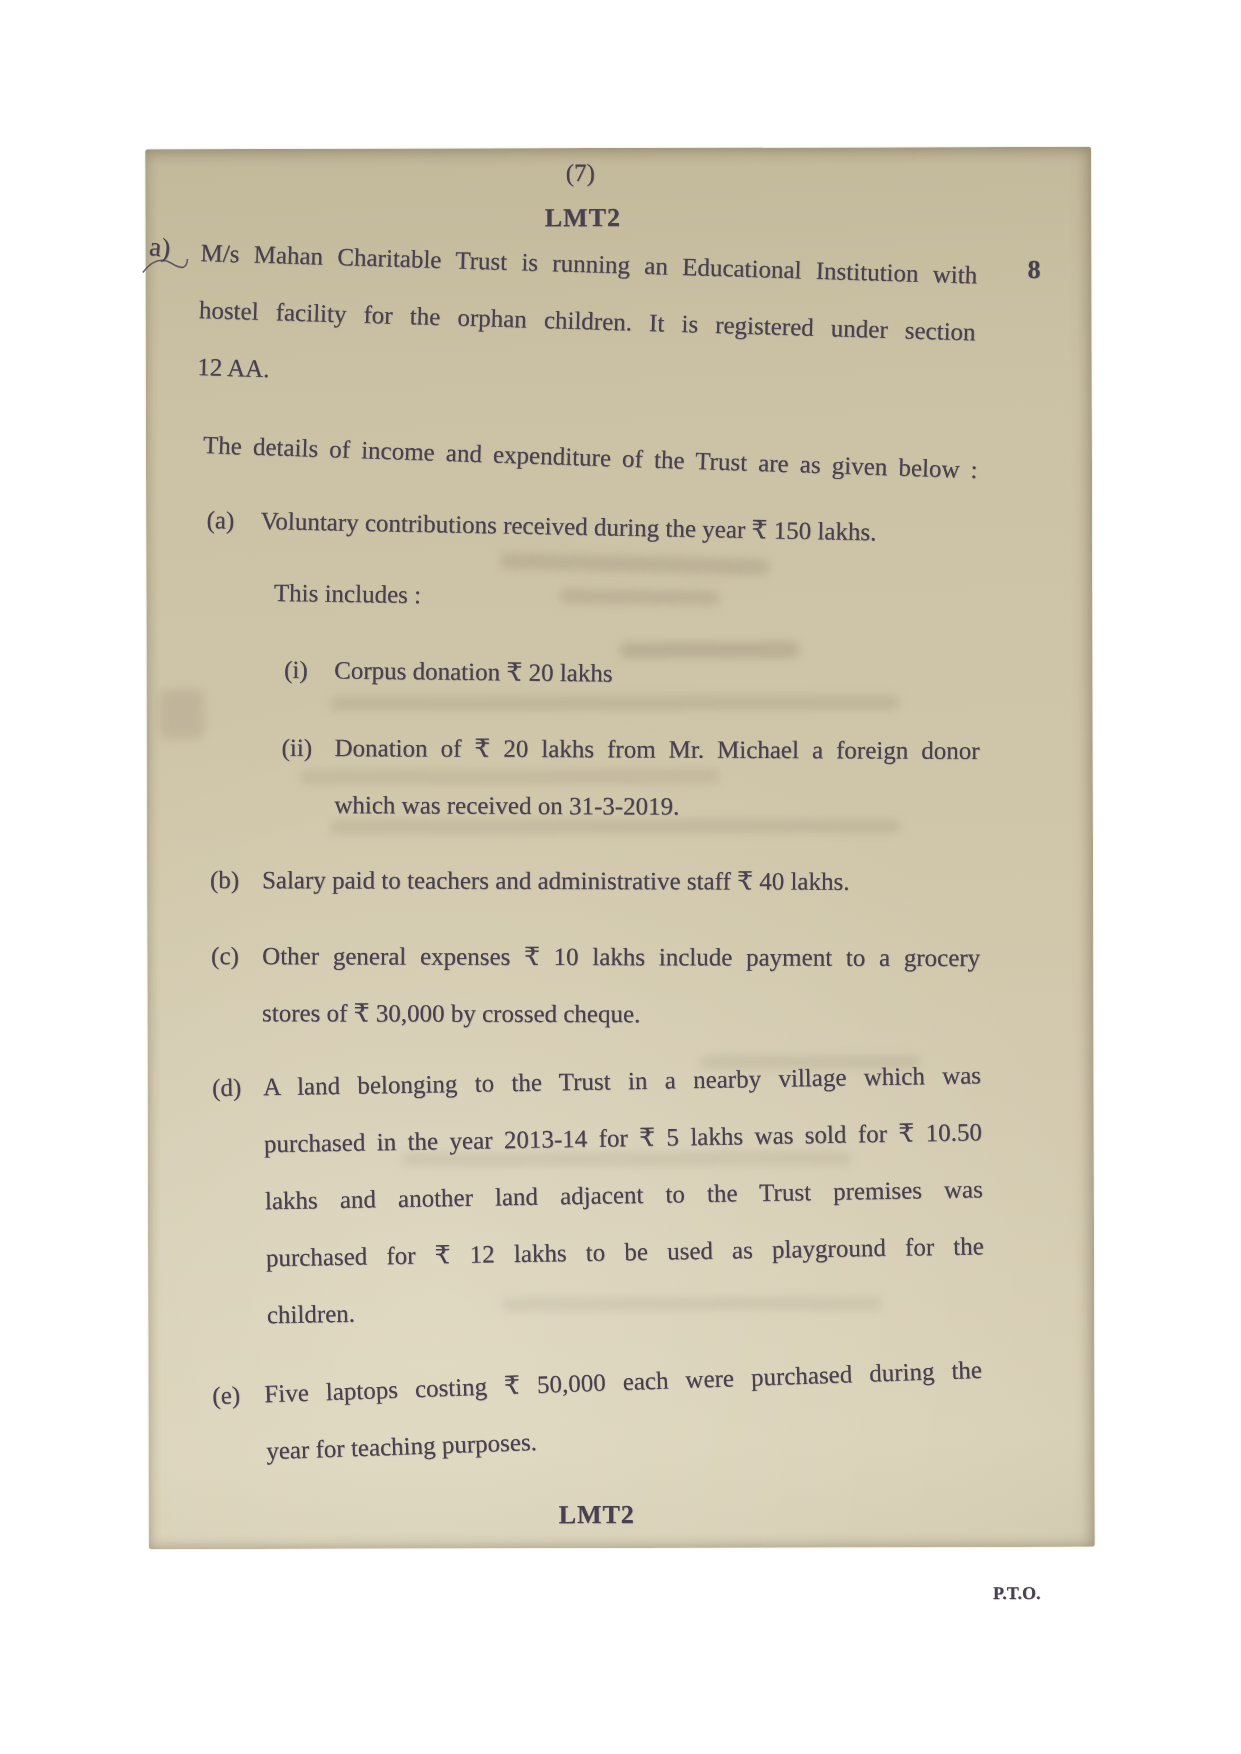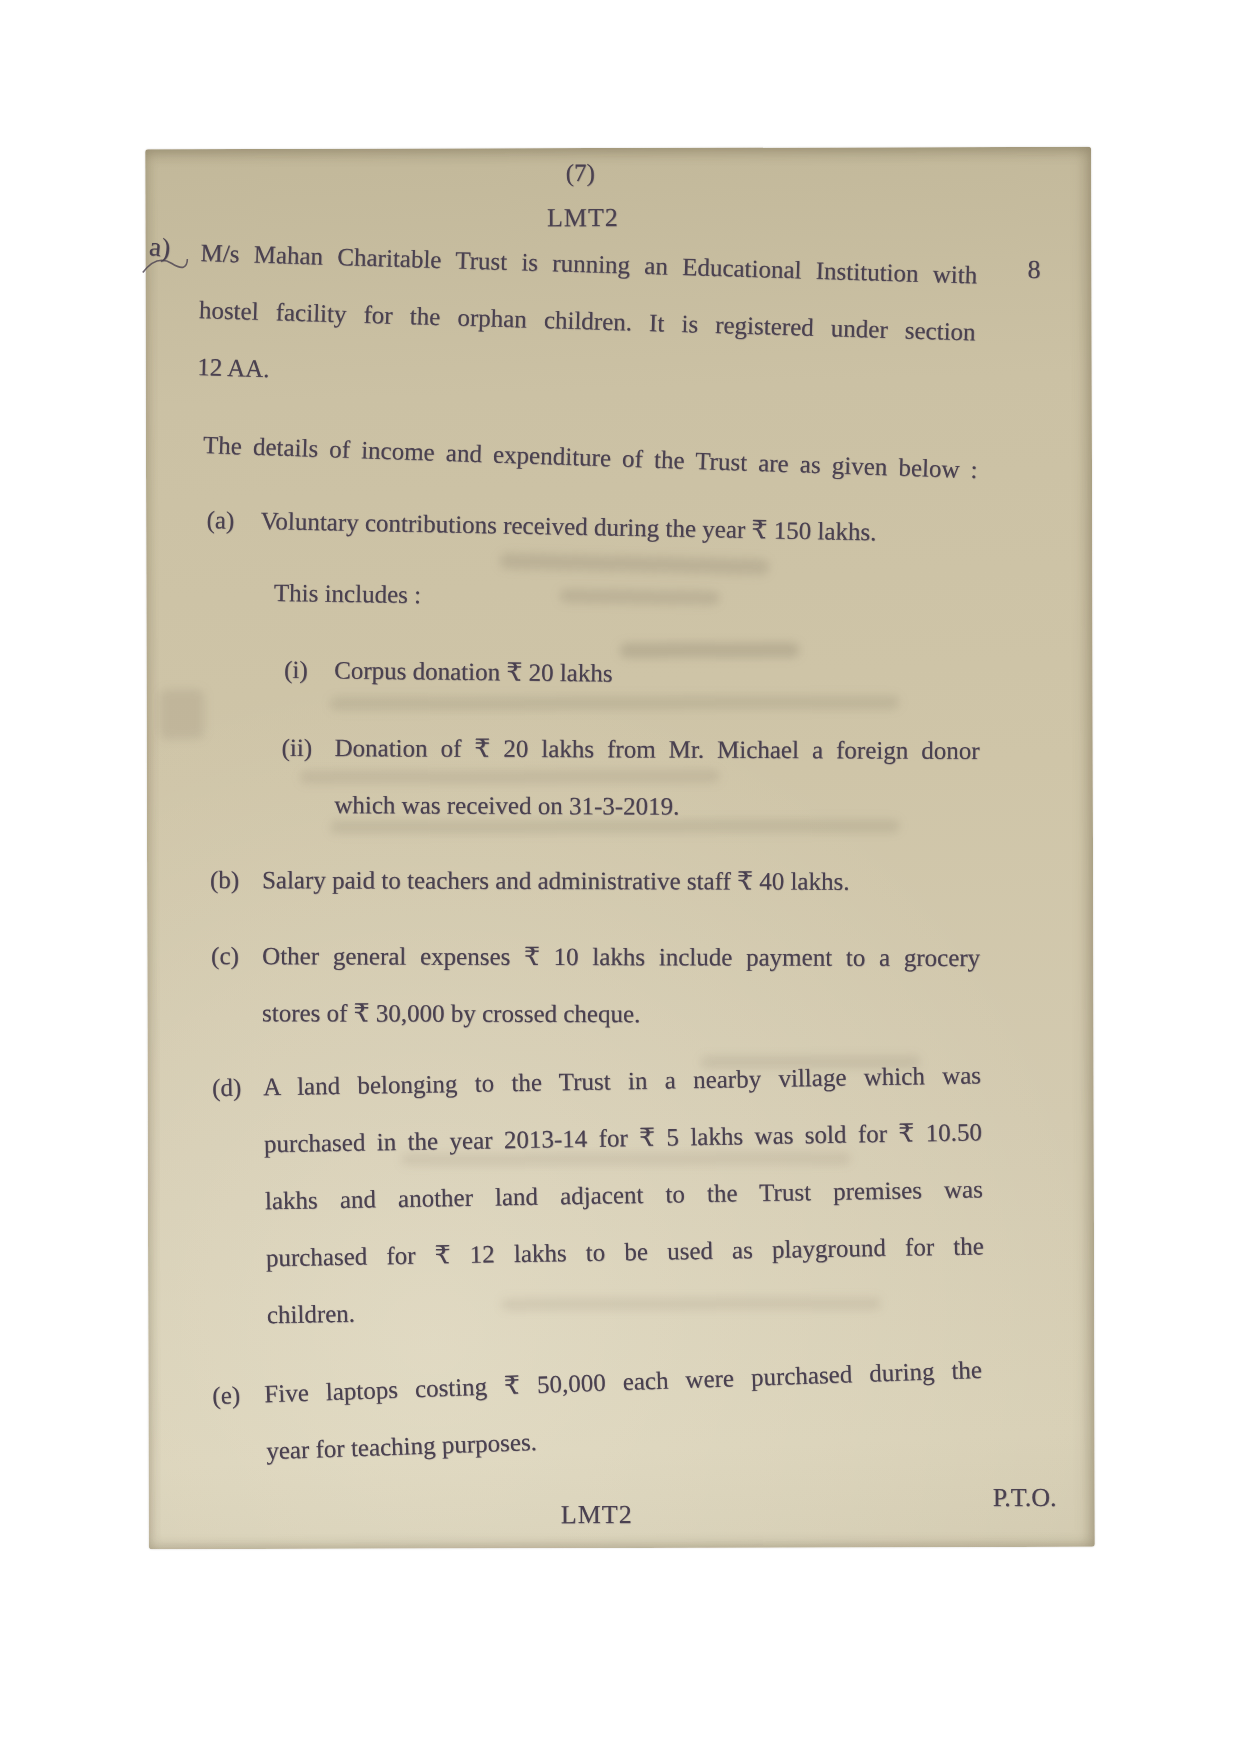--- a/index.html
+++ b/index.html
@@ -37,21 +37,21 @@
     position:absolute;
     font-size:25px;
     line-height:57px;
     color:#4a4150;
     text-shadow:0.4px 0.4px 0.8px rgba(62,53,72,0.55);
     transform-origin:left top;
   }
   .block .lbl{position:absolute;left:0;top:0;}
   .jline{text-align:justify;text-align-last:justify;}
   .nline{text-align:left;white-space:nowrap;}
-  .bold{font-weight:normal;}
+  .bold{font-weight:bold;}
   .smudge{
     position:absolute;
     filter:blur(5px);
     background:rgba(104,94,76,0.18);
     border-radius:8px;
   }
   .flourish{position:absolute;left:-6px;top:20px;}
 </style>
 </head>
 <body>
@@ -148,16 +148,16 @@
     <div class="block" style="left:63px;top:1218px;width:772px;transform:rotate(-1.8deg);">
       <div class="lbl">(e)</div>
       <div style="margin-left:52px;width:718px;">
         <div class="jline">Five laptops costing ₹ 50,000 each were purchased during the</div>
         <div class="nline">year for teaching purposes.</div>
       </div>
     </div>
 
     <div class="txt bold" style="left:408px;top:1352px;width:80px;text-align:center;font-size:26px;letter-spacing:1px;">LMT2</div>
 
-    <div class="txt bold" style="left:844px;top:1336px;font-size:26px;">P.T.O.</div>
+    <div class="txt bold" style="left:844px;top:1436px;font-size:18px;">P.T.O.</div>
 
   </div>
 </div>
 
 </body></html>

